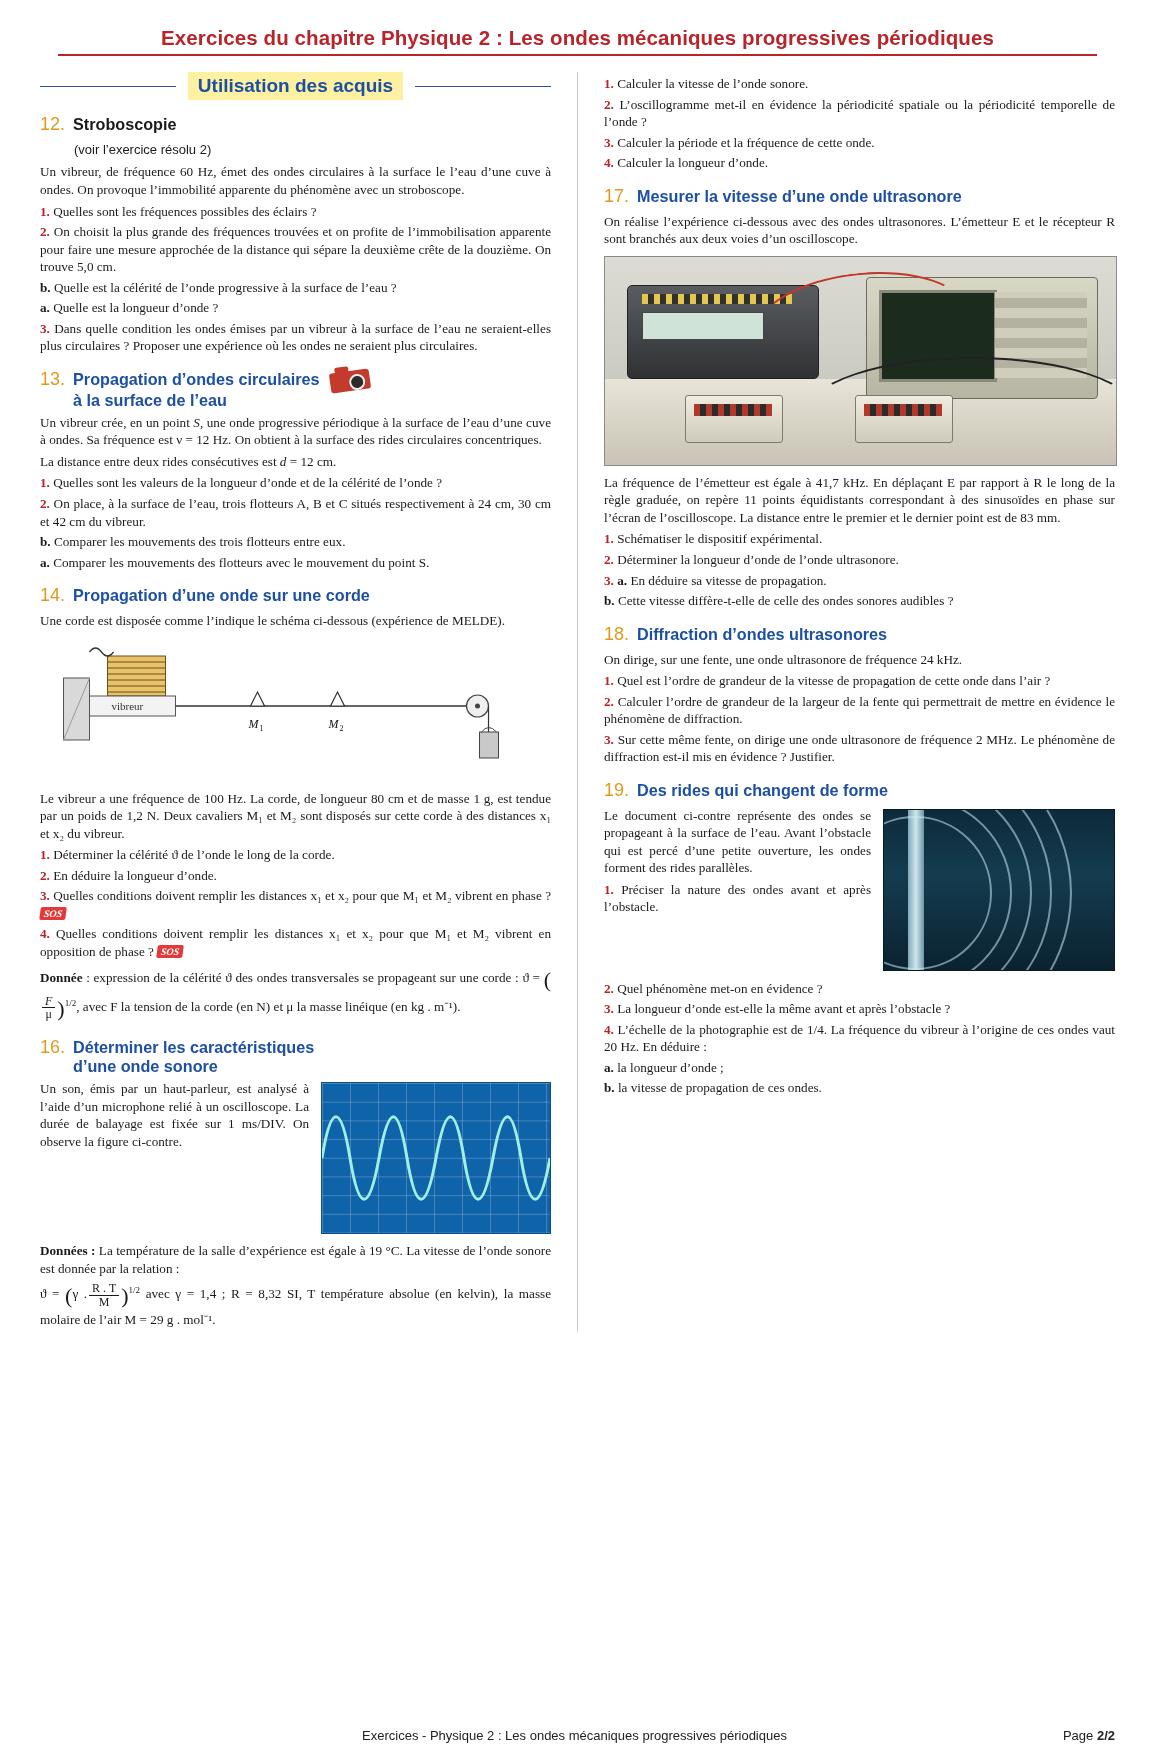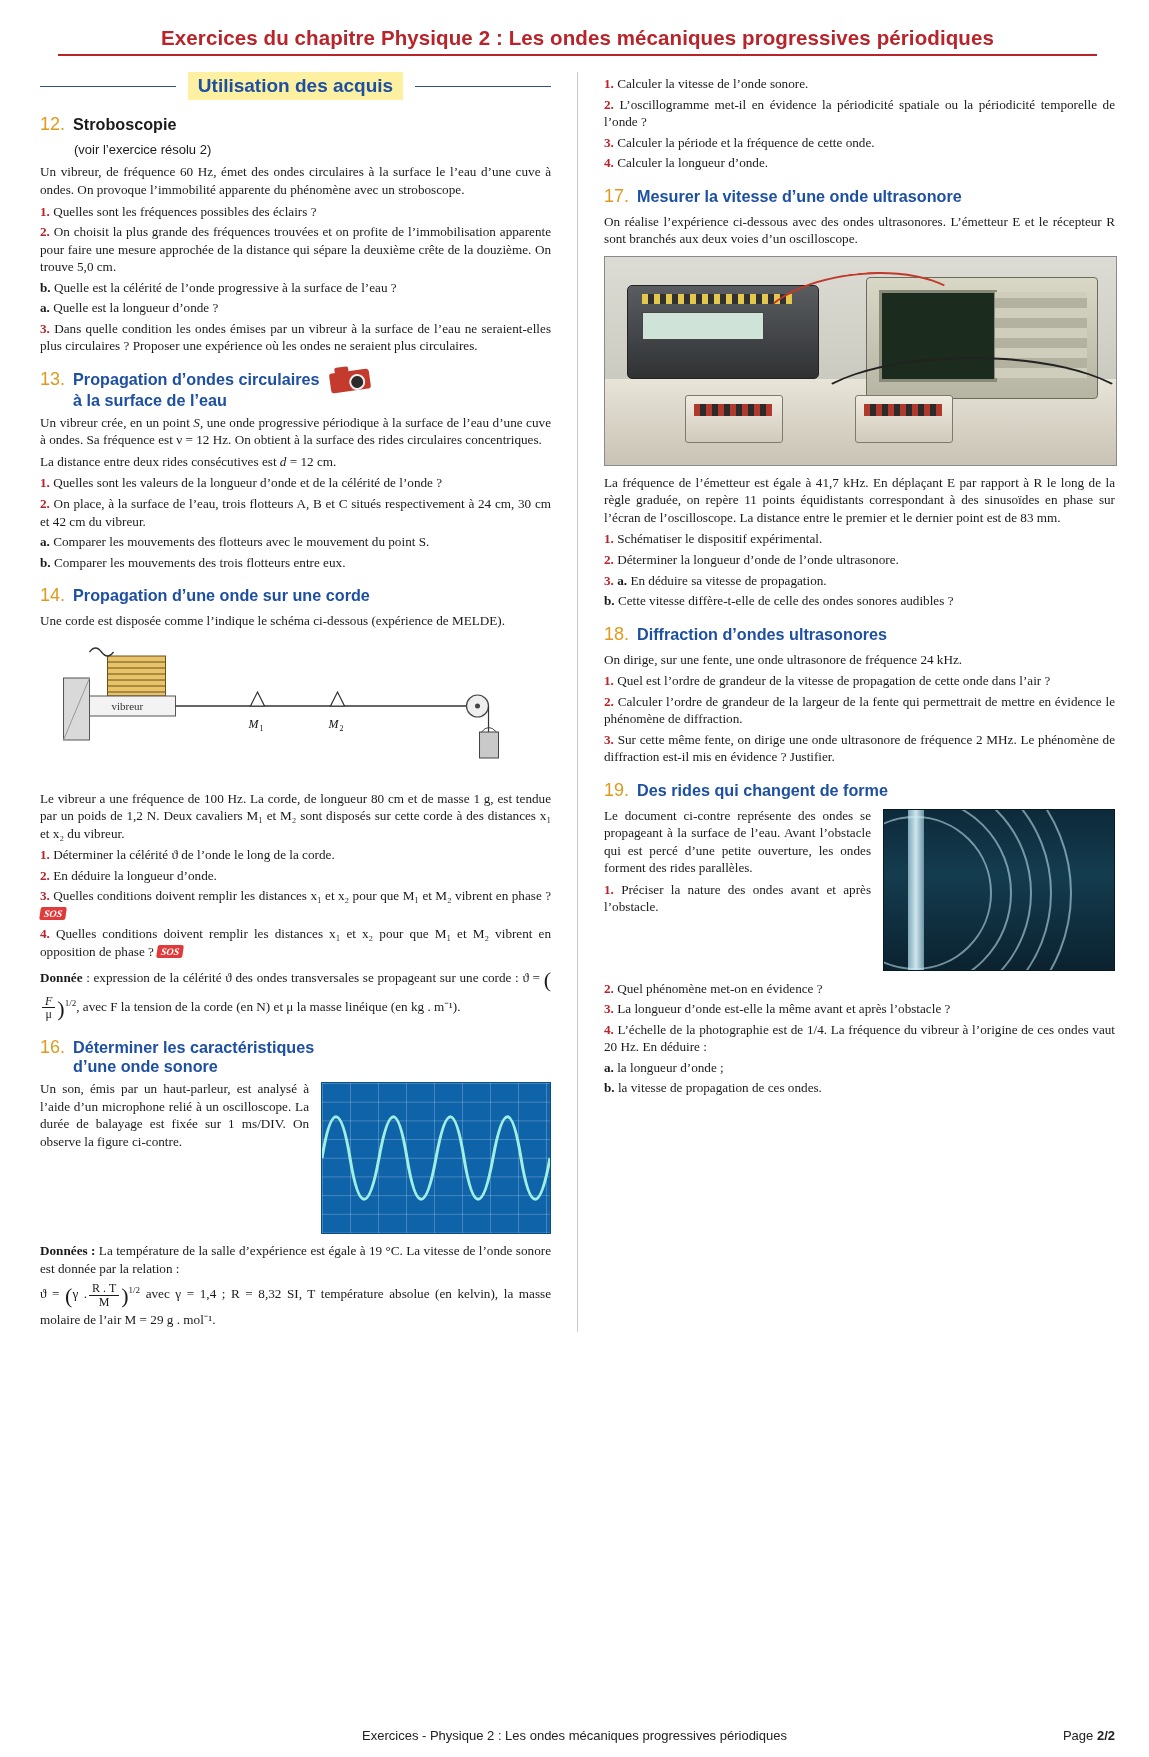--- a/index.html
+++ b/index.html
@@ -304,26 +304,26 @@
       </p>
       <p class="q">
         <span class="qn">1.</span>
         <span>Quelles sont les valeurs de la longueur d’onde et de la célérité de l’onde ?</span>
       </p>
       <p class="q">
         <span class="qn">2.</span>
         <span>On place, à la surface de l’eau, trois flotteurs A, B et C situés respectivement à 24 cm, 30 cm et 42 cm du vibreur.</span>
       </p>
       <p class="q">
+        <span class="ql">b.</span>
+        <span>Comparer les mouvements des trois flotteurs entre eux.</span>
+      </p>
+      <p class="q">
         <span class="ql">a.</span>
         <span>Comparer les mouvements des flotteurs avec le mouvement du point S.</span>
-      </p>
-      <p class="q">
-        <span class="ql">b.</span>
-        <span>Comparer les mouvements des trois flotteurs entre eux.</span>
       </p>
 
       <div class="exh">
         <span class="exnum">14.</span>
         <span class="extitle">Propagation d’une onde sur une corde</span>
       </div>
       <p>Une corde est disposée comme l’indique le schéma ci-dessous (expérience de MELDE).</p>
 
       <div class="melde">
         <svg viewBox="0 0 500 150" preserveAspectRatio="xMidYMid meet">

